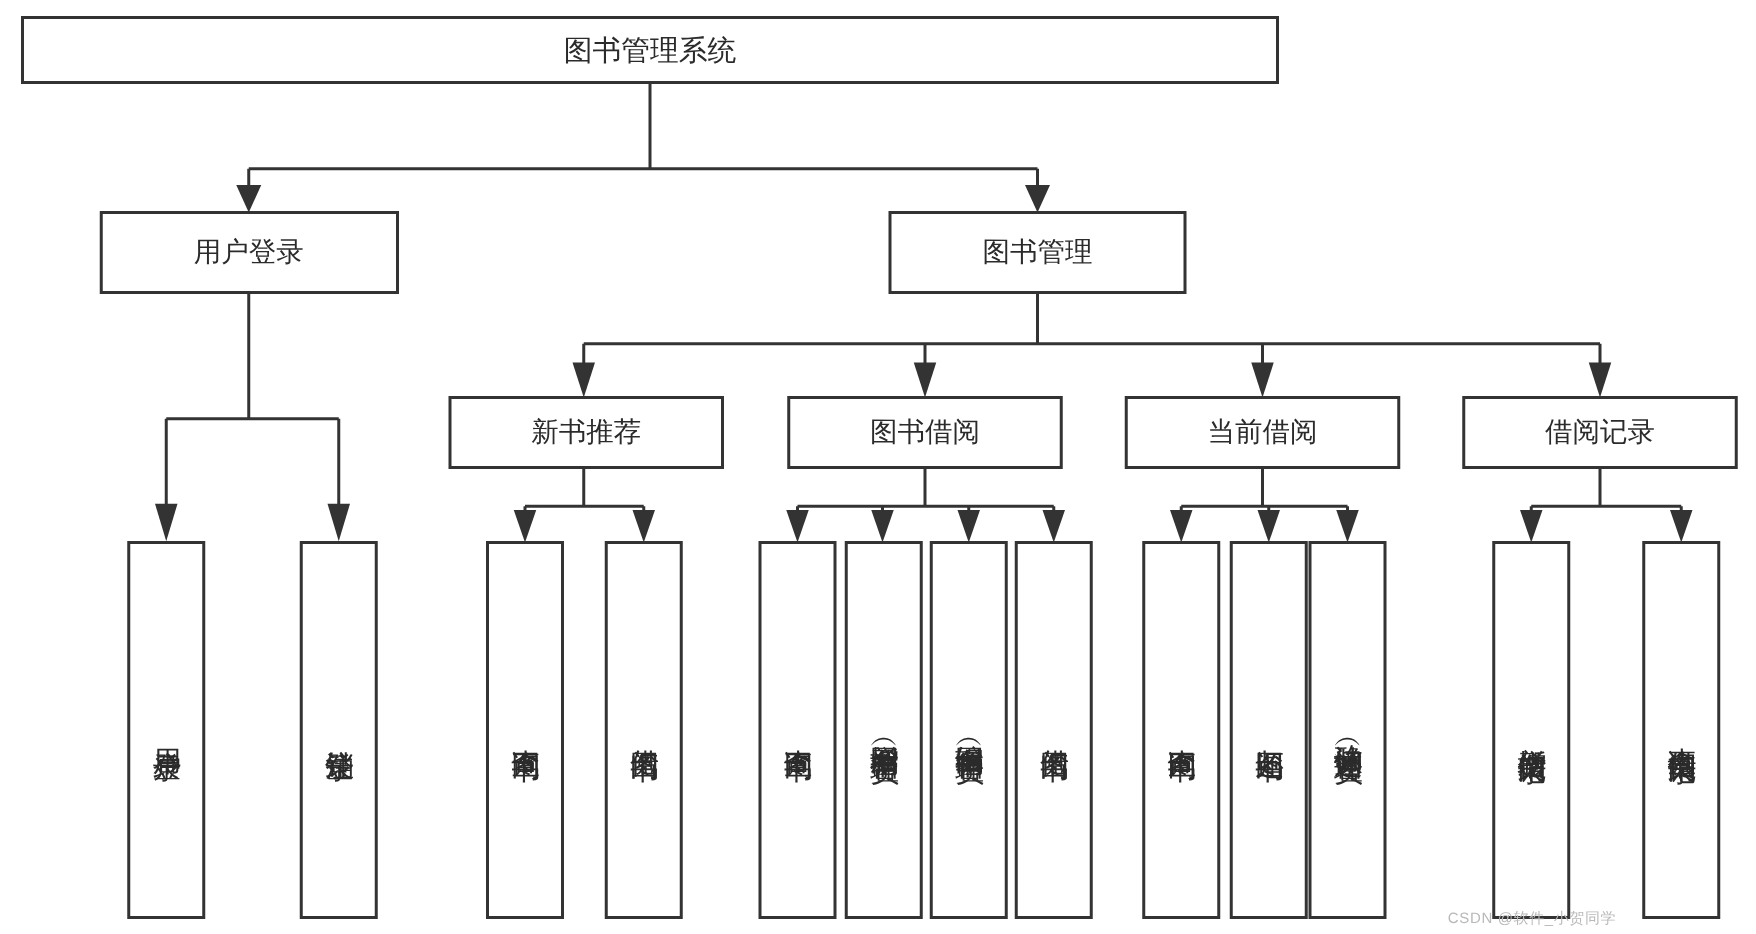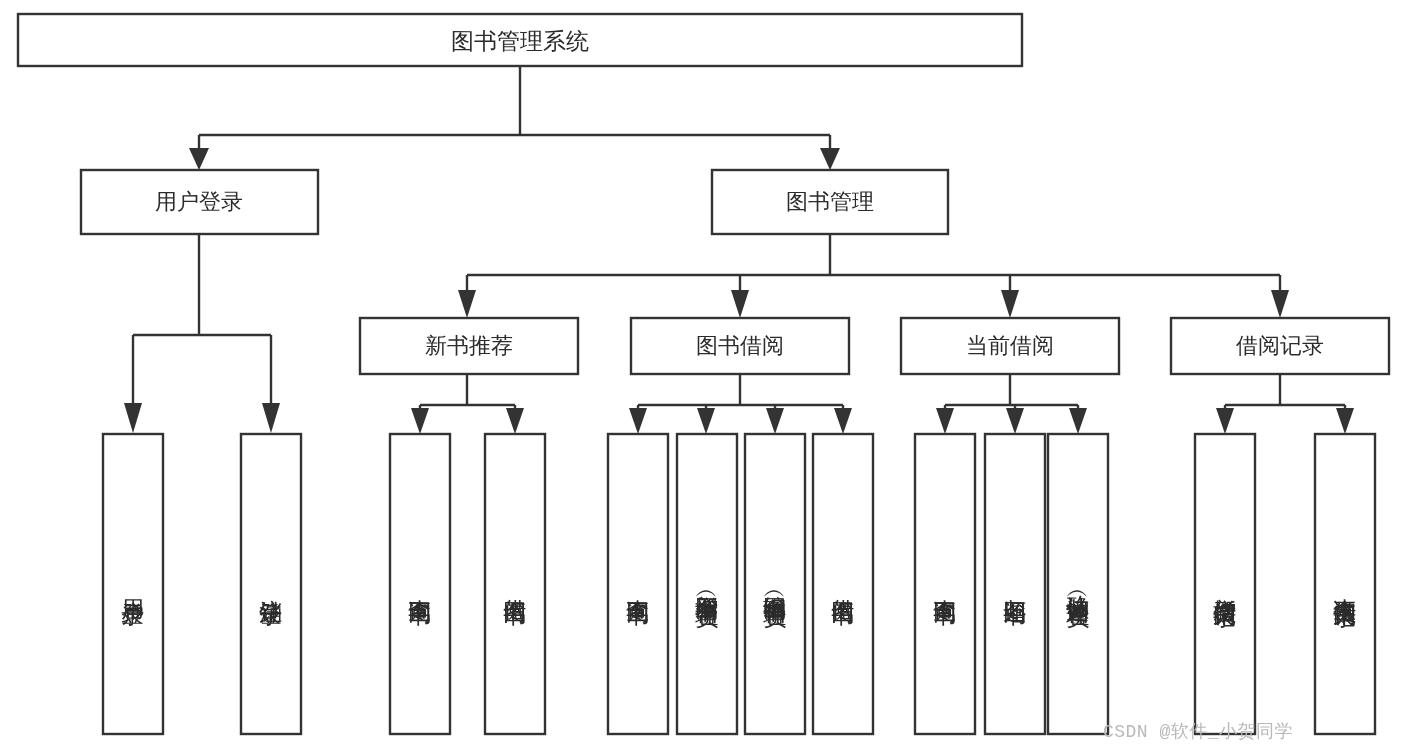--- a/index.html
+++ b/index.html
@@ -68,22 +68,22 @@
     align-items: center;
     justify-content: center;
     white-space: nowrap;
     pointer-events: none;
     user-select: none;
   }
   #watermark {
     position: absolute;
     right: 8px;
     bottom: 4px;
-    font-family: Liberation Mono, monospace;
-    font-size: 18px;
+    font-family: Liberation Sans, sans-serif;
+    font-size: 12px;
     color: #b9b9b9;
     letter-spacing: 0.5px;
     white-space: nowrap;
   }
 </style>
 </head>
 <body>
 
 <div id="diagram-root">
 

